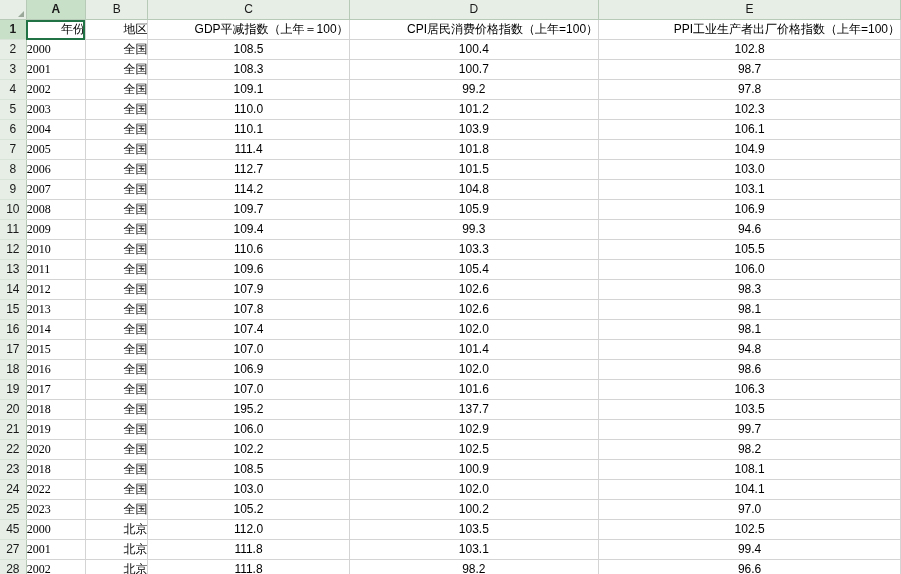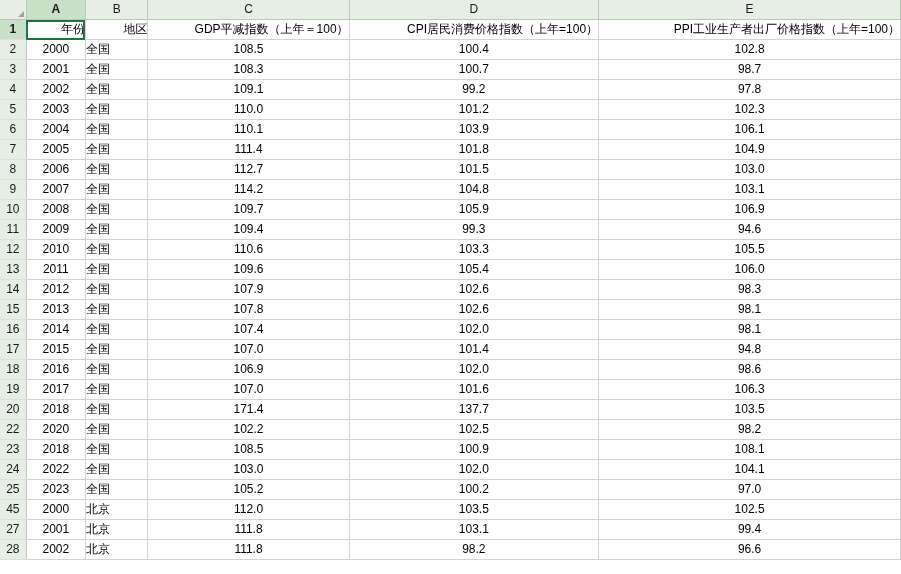--- a/index.html
+++ b/index.html
@@ -80,22 +80,22 @@
     background: #c8dfc8;
     font-weight: bold;
   }
   
   td.cell {
     border-right: 1px solid #d4d4d4;
     border-bottom: 1px solid #d4d4d4;
     background: #ffffff;
     font-size: 13px;
   }
-  td.c-a { text-align: center; }
-  td.c-b { text-align: left; }
+  td.c-a { text-align: left; font-family: Liberation Serif, serif; }
+  td.c-b { text-align: right; }
   td.c-num { text-align: center; }
   td.hdrcell {
     text-align: right;
     font-size: 12px;
   }
   
   .a1sel {
     position: absolute;
     left: 26px;
     top: 20px;
@@ -280,23 +280,31 @@
         <td class="cell c-a">2017</td>
         <td class="cell c-b">全国</td>
         <td class="cell c-num">107.0</td>
         <td class="cell c-num">101.6</td>
         <td class="cell c-num">106.3</td>
       </tr>
       <tr>
         <td class="rowhead">20</td>
         <td class="cell c-a">2018</td>
         <td class="cell c-b">全国</td>
-        <td class="cell c-num">171.4</td>
+        <td class="cell c-num">195.2</td>
         <td class="cell c-num">137.7</td>
         <td class="cell c-num">103.5</td>
+      </tr>
+      <tr>
+        <td class="rowhead">21</td>
+        <td class="cell c-a">2019</td>
+        <td class="cell c-b">全国</td>
+        <td class="cell c-num">106.0</td>
+        <td class="cell c-num">102.9</td>
+        <td class="cell c-num">99.7</td>
       </tr>
       <tr>
         <td class="rowhead">22</td>
         <td class="cell c-a">2020</td>
         <td class="cell c-b">全国</td>
         <td class="cell c-num">102.2</td>
         <td class="cell c-num">102.5</td>
         <td class="cell c-num">98.2</td>
       </tr>
       <tr>

